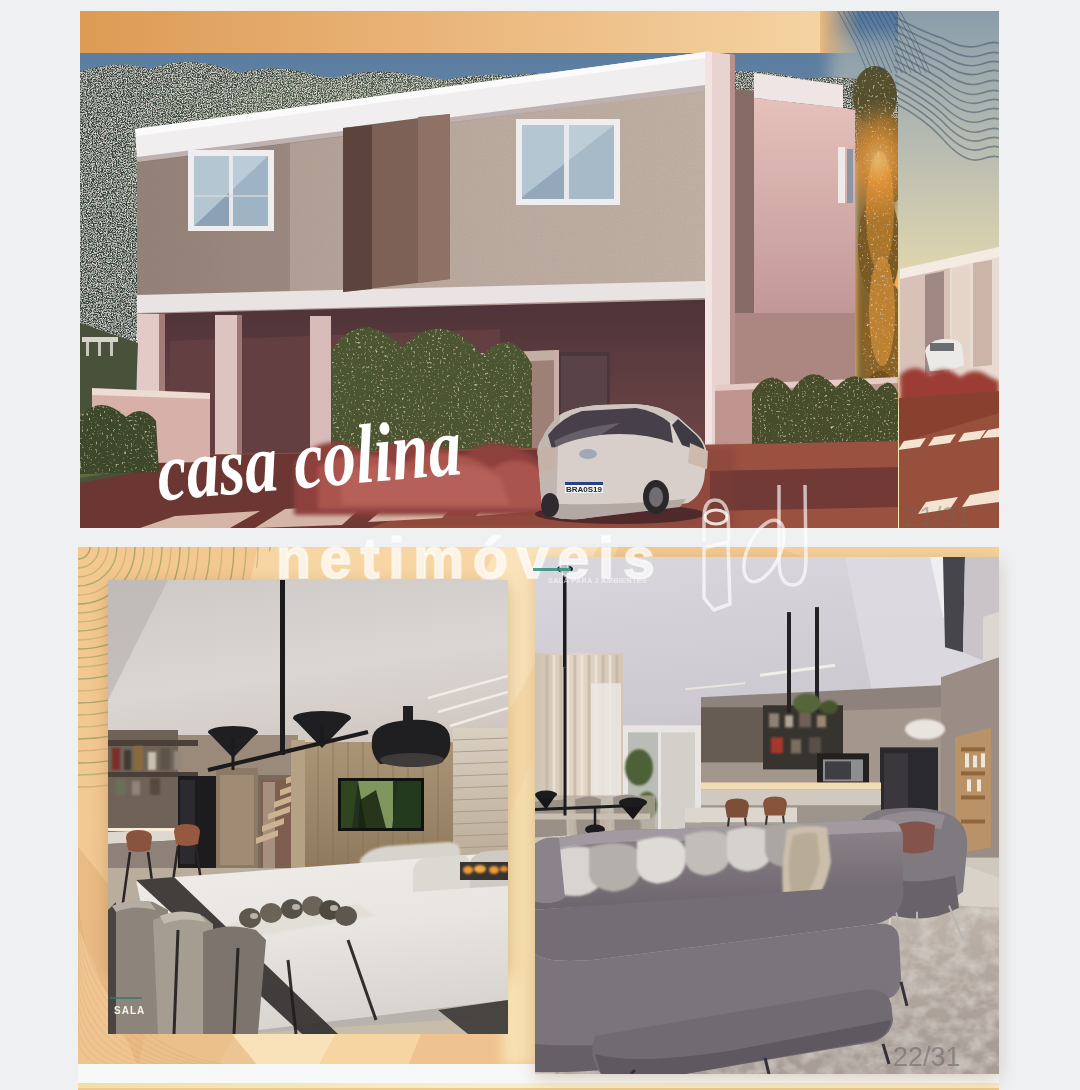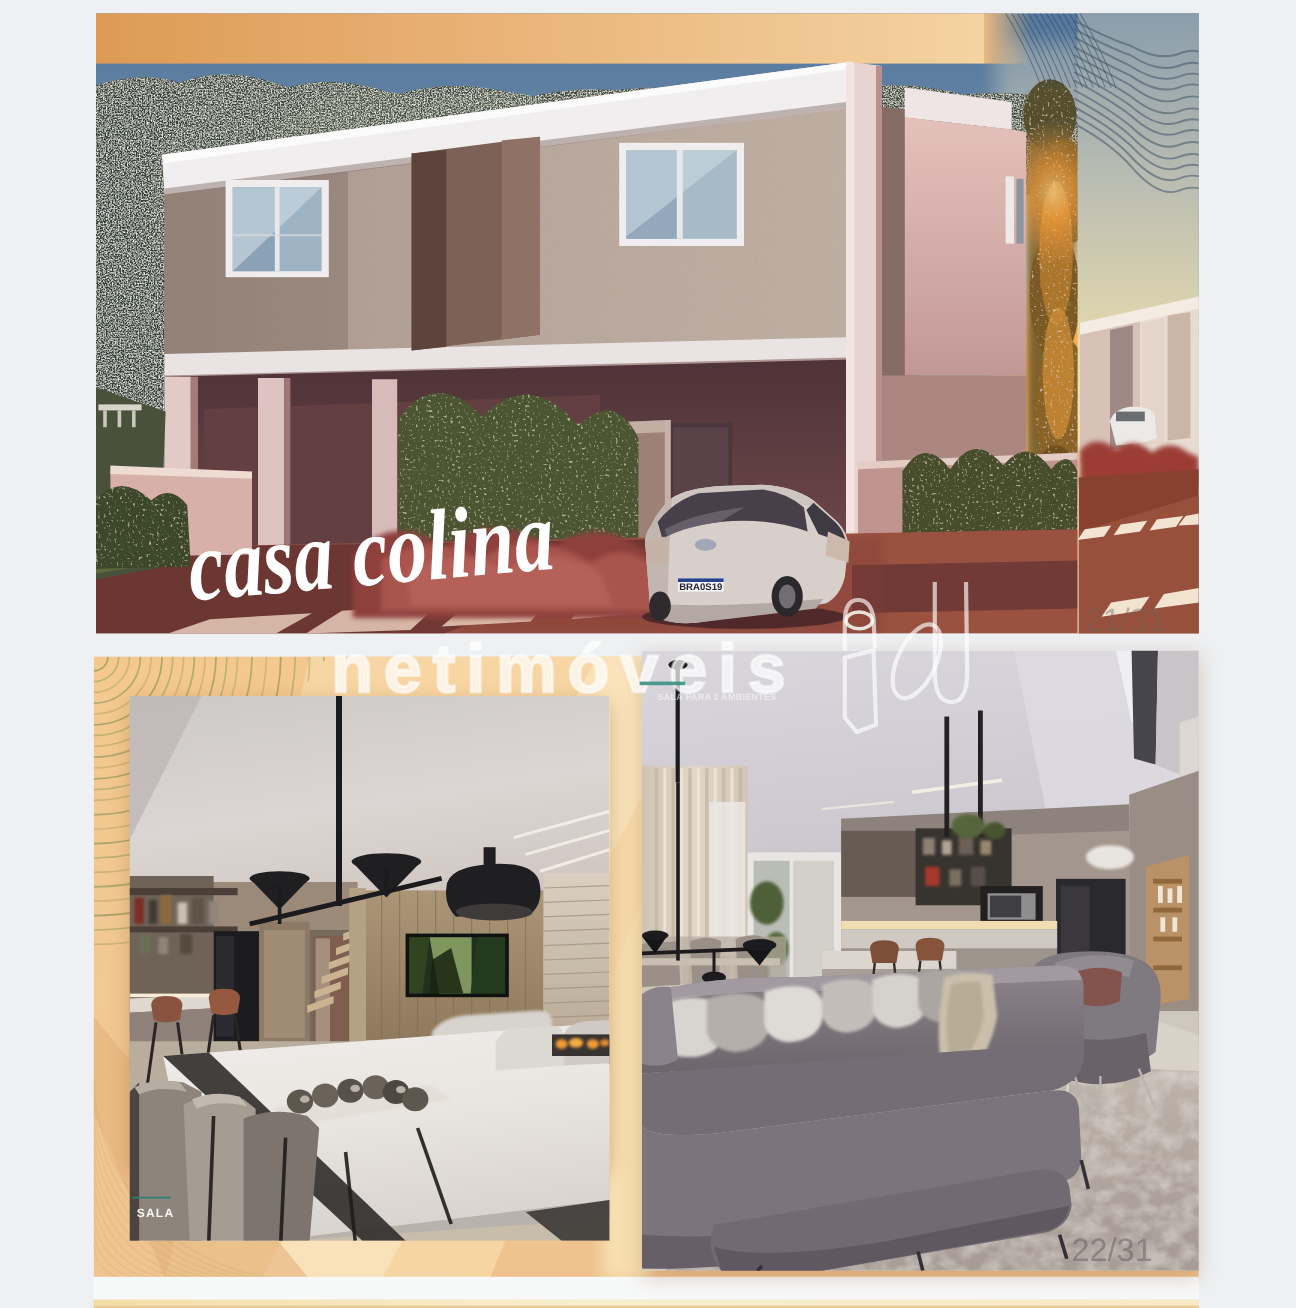--- a/index.html
+++ b/index.html
@@ -596,21 +596,21 @@
 <ellipse cx="304" cy="180" rx="32" ry="7" fill="#3f3b3a"></ellipse>
 <path d="M100,190 L260,152" stroke="#1b1a1c" stroke-width="4"></path>
 <path d="M125,158 L125,190" stroke="#1b1a1c" stroke-width="3"></path>
 <path d="M214,144 L214,160" stroke="#1b1a1c" stroke-width="3"></path>
 
 <path d="M2,418 L34,418" stroke="#2e7d72" stroke-width="1.5"></path>
 <text x="6" y="434" font-size="10" font-weight="bold" fill="#f5f3ef" letter-spacing="1" font-family="Liberation Sans,sans-serif">SALA</text>
 </svg>
 </div>
 
-<div class="abs" id="rightphoto" style="left:535px;top:542px;width:464px;height:517px;box-shadow:0 5px 16px rgba(140,85,30,0.25);">
+<div class="abs" id="rightphoto" style="left:535px;top:557px;width:464px;height:517px;box-shadow:0 5px 16px rgba(140,85,30,0.25);">
 <svg width="464" height="517" viewBox="0 0 464 516" preserveAspectRatio="none" xmlns="http://www.w3.org/2000/svg">
 <defs>
   <linearGradient id="ceilR" x1="0" y1="0" x2="0.2" y2="1">
     <stop offset="0" stop-color="#d9d6dc"></stop>
     <stop offset="0.7" stop-color="#ccc9d1"></stop>
     <stop offset="1" stop-color="#c2bcc2"></stop>
   </linearGradient>
   <linearGradient id="rugR" x1="0" y1="0" x2="0.3" y2="1">
     <stop offset="0" stop-color="#c9bfb4"></stop>
     <stop offset="1" stop-color="#a89d96"></stop>

